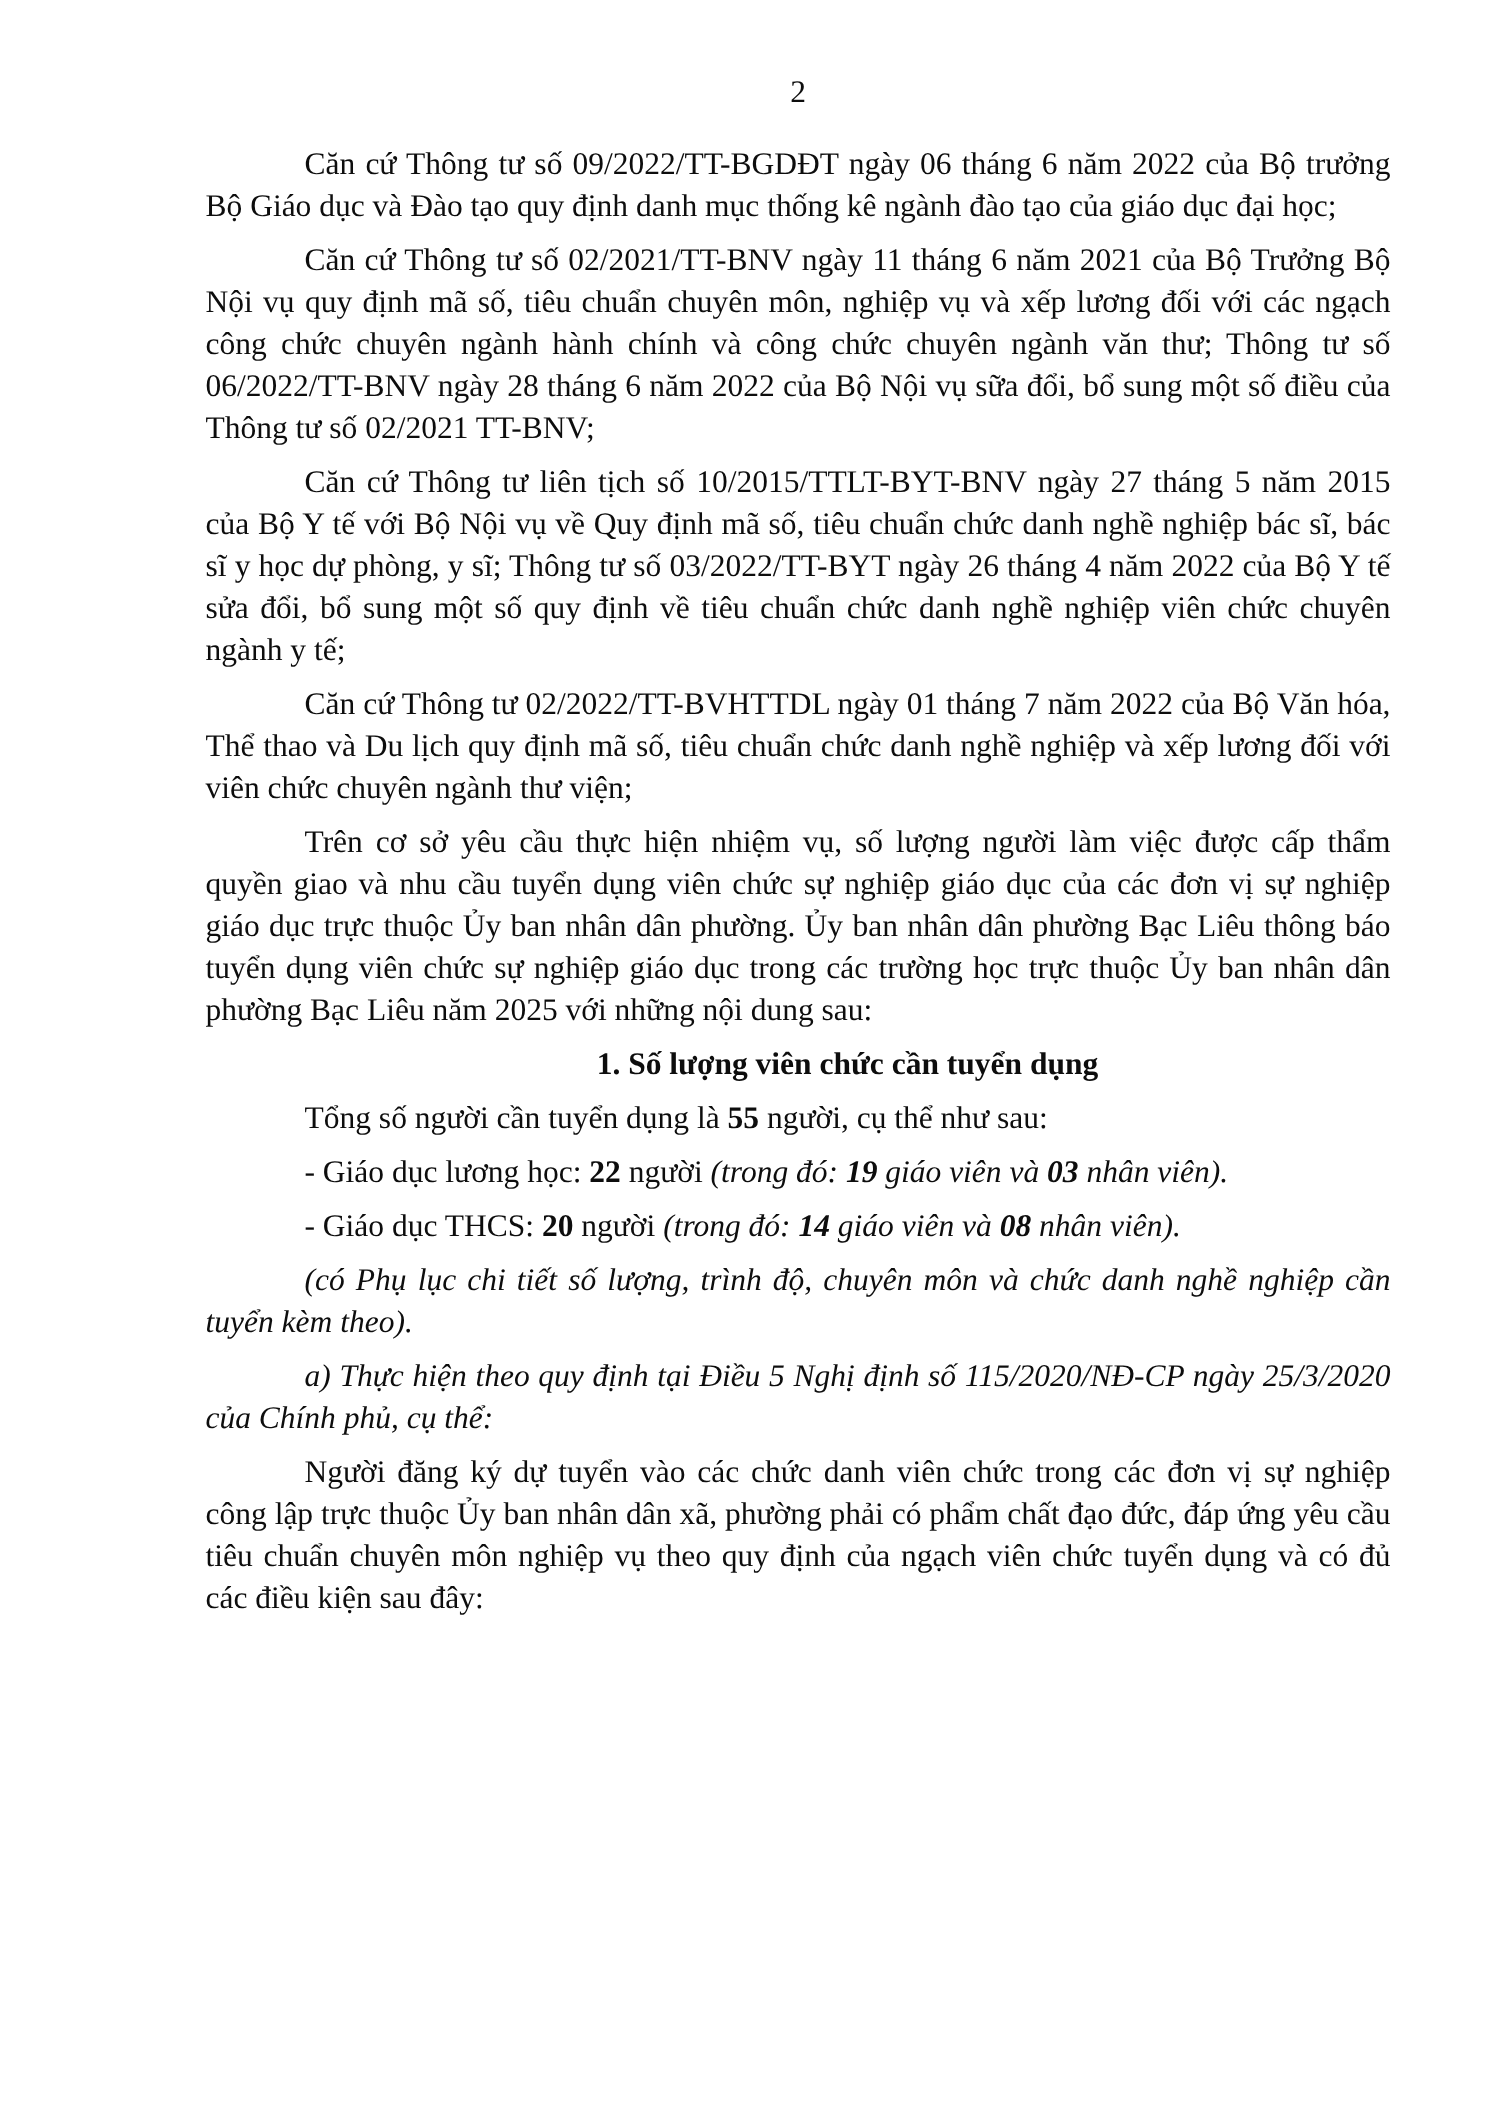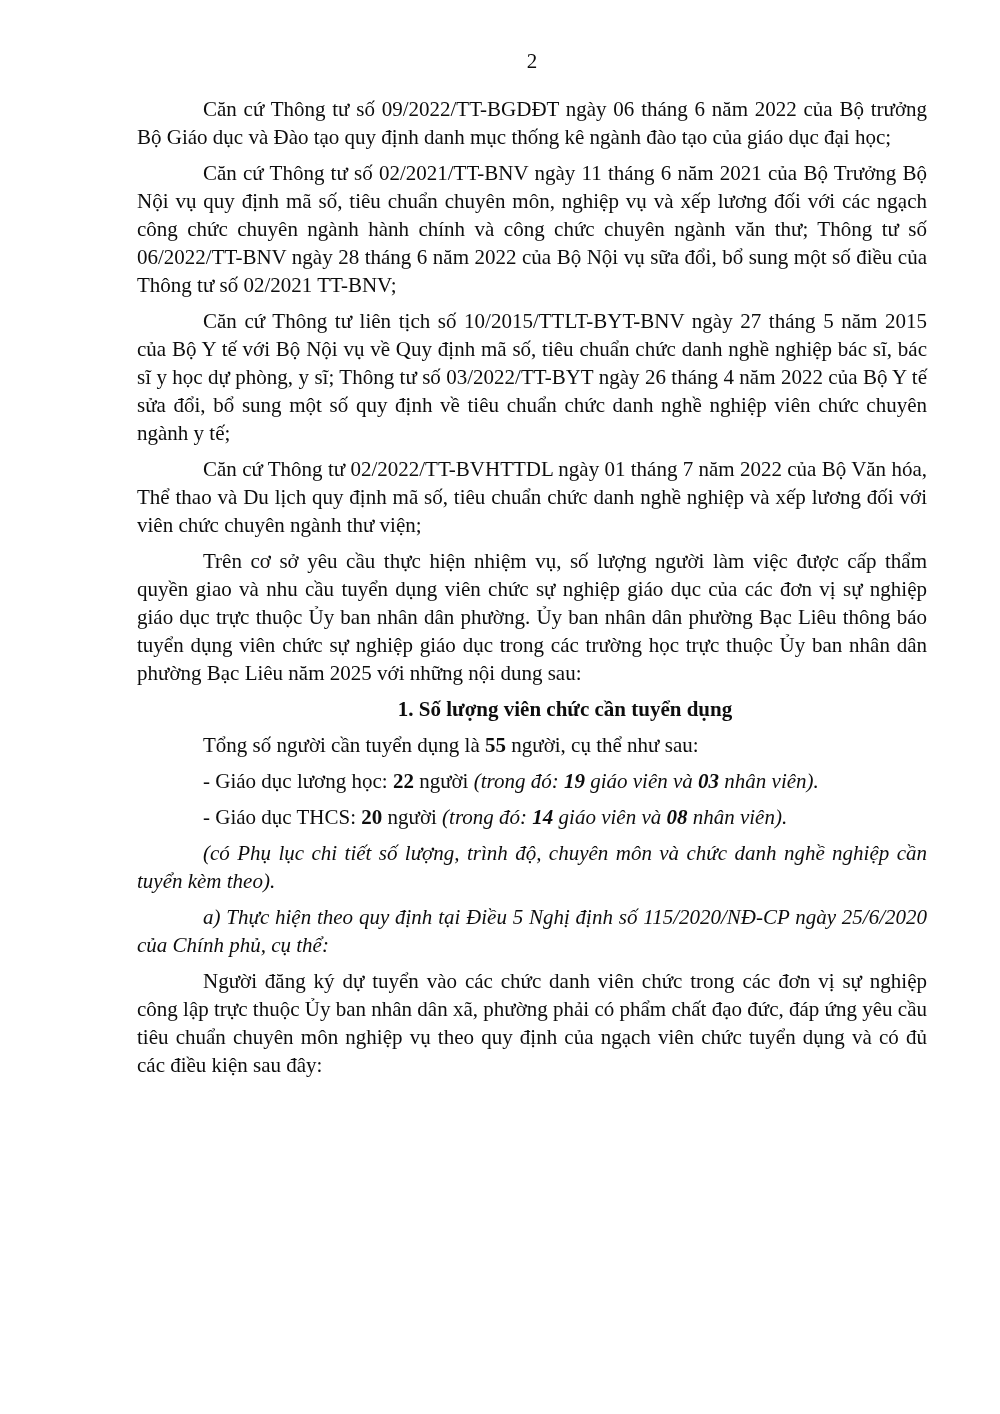--- a/index.html
+++ b/index.html
@@ -45,16 +45,16 @@
       <p><span>Căn cứ Thông tư số 09/2022/TT-BGDĐT ngày 06 tháng 6 năm 2022 của Bộ trưởng Bộ Giáo dục và Đào tạo quy định danh mục thống kê ngành đào tạo của giáo dục đại học;</span></p>
       <p><span>Căn cứ Thông tư số 02/2021/TT-BNV ngày 11 tháng 6 năm 2021 của Bộ Trưởng Bộ Nội vụ quy định mã số, tiêu chuẩn chuyên môn, nghiệp vụ và xếp lương đối với các ngạch công chức chuyên ngành hành chính và công chức chuyên ngành văn thư; Thông tư số 06/2022/TT-BNV ngày 28 tháng 6 năm 2022 của Bộ Nội vụ sữa đổi, bổ sung một số điều của Thông tư số 02/2021 TT-BNV;</span></p>
       <p><span>Căn cứ Thông tư liên tịch số 10/2015/TTLT-BYT-BNV ngày 27 tháng 5 năm 2015 của Bộ Y tế với Bộ Nội vụ về Quy định mã số, tiêu chuẩn chức danh nghề nghiệp bác sĩ, bác sĩ y học dự phòng, y sĩ; Thông tư số 03/2022/TT-BYT ngày 26 tháng 4 năm 2022 của Bộ Y tế sửa đổi, bổ sung một số quy định về tiêu chuẩn chức danh nghề nghiệp viên chức chuyên ngành y tế;</span></p>
       <p><span>Căn cứ Thông tư 02/2022/TT-BVHTTDL ngày 01 tháng 7 năm 2022 của Bộ Văn hóa, Thể thao và Du lịch quy định mã số, tiêu chuẩn chức danh nghề nghiệp và xếp lương đối với viên chức chuyên ngành thư viện;</span></p>
       <p><span>Trên cơ sở yêu cầu thực hiện nhiệm vụ, số lượng người làm việc được cấp thẩm quyền giao và nhu cầu tuyển dụng viên chức sự nghiệp giáo dục của các đơn vị sự nghiệp giáo dục trực thuộc Ủy ban nhân dân phường. Ủy ban nhân dân phường Bạc Liêu thông báo tuyển dụng viên chức sự nghiệp giáo dục trong các trường học trực thuộc Ủy ban nhân dân phường Bạc Liêu năm 2025 với những nội dung sau:</span></p>
       <p class="heading"><span>1. Số lượng viên chức cần tuyển dụng</span></p>
       <p><span>Tổng số người cần tuyển dụng là </span><span class="b">55</span><span> người, cụ thể như sau:</span></p>
       <p><span>- Giáo dục lương học: </span><span class="b">22</span><span> người </span><span class="i">(trong đó: </span><span class="b i">19</span><span class="i"> giáo viên và </span><span class="b i">03</span><span class="i"> nhân viên).</span></p>
       <p><span>- Giáo dục THCS: </span><span class="b">20</span><span> người </span><span class="i">(trong đó: </span><span class="b i">14</span><span class="i"> giáo viên và </span><span class="b i">08</span><span class="i"> nhân viên).</span></p>
       <p><span class="i">(có Phụ lục chi tiết số lượng, trình độ, chuyên môn và chức danh nghề nghiệp cần tuyển kèm theo).</span></p>
-      <p><span class="i">a) Thực hiện theo quy định tại Điều 5 Nghị định số 115/2020/NĐ-CP ngày 25/6/2020 của Chính phủ, cụ thể:</span></p>
+      <p><span class="i">a) Thực hiện theo quy định tại Điều 5 Nghị định số 115/2020/NĐ-CP ngày 25/3/2020 của Chính phủ, cụ thể:</span></p>
       <p><span>Người đăng ký dự tuyển vào các chức danh viên chức trong các đơn vị sự nghiệp công lập trực thuộc Ủy ban nhân dân xã, phường phải có phẩm chất đạo đức, đáp ứng yêu cầu tiêu chuẩn chuyên môn nghiệp vụ theo quy định của ngạch viên chức tuyển dụng và có đủ các điều kiện sau đây:</span></p>
     </div>
 </div>
 
 </body></html>

